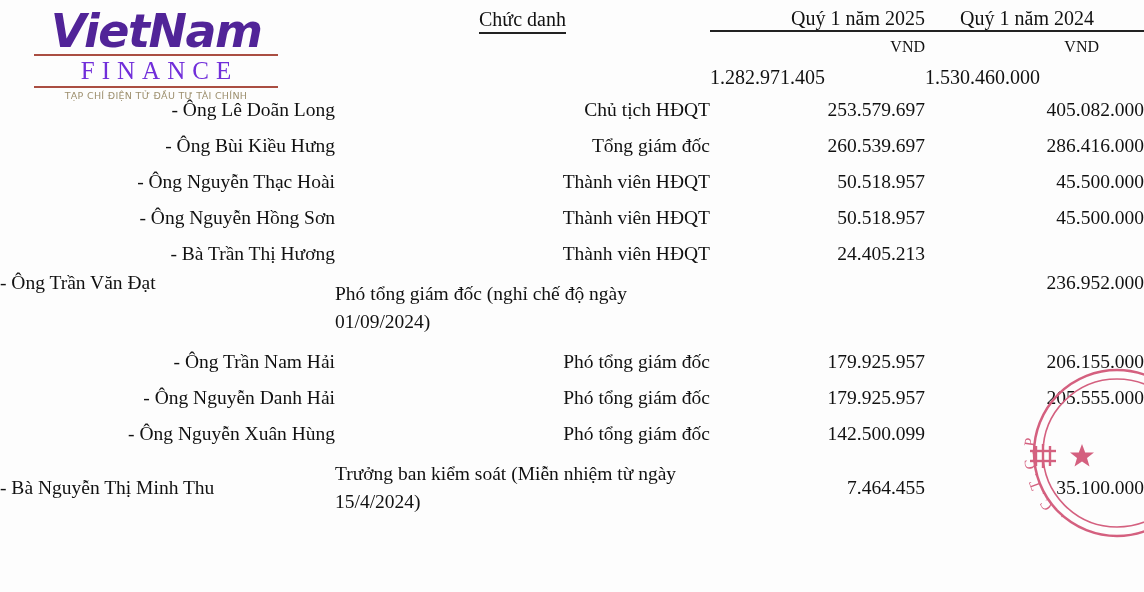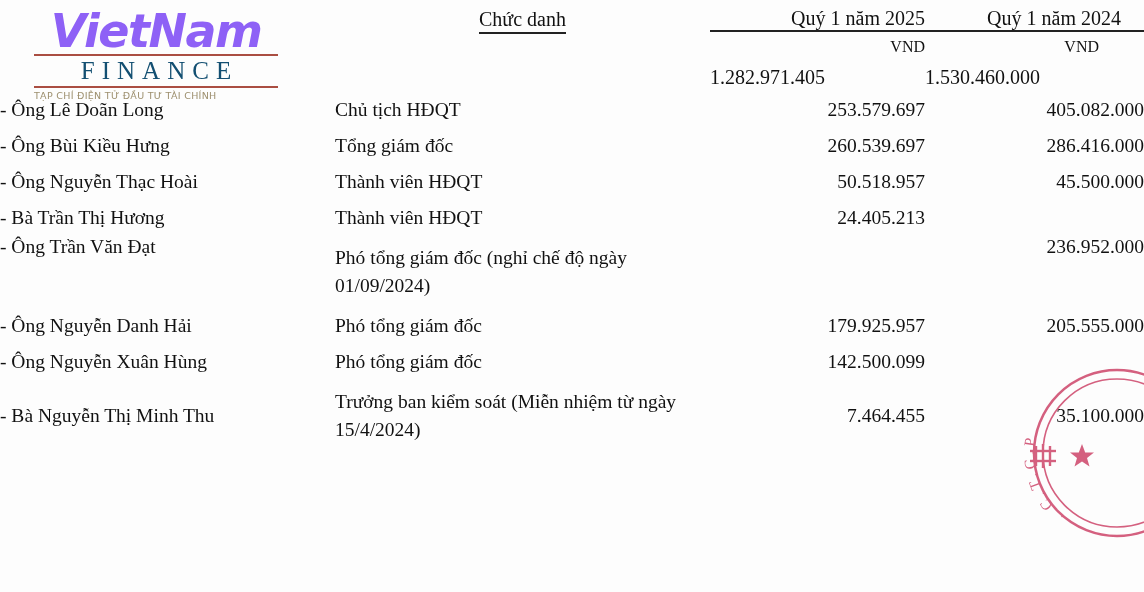--- a/index.html
+++ b/index.html
@@ -29,47 +29,48 @@
     z-index: 5;
     pointer-events: none;
     opacity: 0.97;
   }
   #logo-word {
     font-family: "DejaVu Sans", sans-serif;
     font-weight: bold;
     font-style: italic;
     font-size: 46px;
     line-height: 50px;
-    color: #8b5cf6;
+    color: #4c1d95;
     letter-spacing: -1.5px;
     text-align: center;
     white-space: nowrap;
   }
   #logo-finance-wrap {
     border-top: 2px solid #a8493c;
     border-bottom: 2px solid #a8493c;
     padding: 1px 0 2px 0;
     margin-top: -2px;
   }
   #logo-finance {
     font-family: "Liberation Serif", serif;
     font-size: 25px;
     line-height: 27px;
-    color: #0c4a6e;
+    color: #6d28d9;
     letter-spacing: 7px;
     text-align: center;
     text-indent: 7px;
     white-space: nowrap;
   }
   #logo-tagline {
     font-family: "DejaVu Sans", sans-serif;
     font-size: 9.5px;
     line-height: 12px;
     color: #9a8c6a;
     letter-spacing: 0.3px;
+    text-align: center;
     white-space: nowrap;
     margin-top: 2px;
   }
 
   
   #stamp {
     position: absolute;
     left: 1022px;
     top: 358px;
     width: 190px;
@@ -109,21 +110,21 @@
     padding-right: 22px;
     line-height: 1.42;
   }
   .cell-num {
     text-align: right;
     padding-right: 14px;
     white-space: nowrap;
   }
   .c-y2cell { padding-right: 45px; }
 
-  tr.row > td { height: 36px; }
+  tr.row > td { height: 36px; text-align: right; }
   tr.row2 > td { height: 72px; }
 
   
   .hdr-title {
     text-align: center;
     font-weight: bold;
     font-size: 20px;
     padding-bottom: 2px;
   }
   .hdr-title span.u {
@@ -131,21 +132,21 @@
     padding-bottom: 2px;
   }
   .hdr-year {
     text-align: right;
     font-weight: bold;
     font-size: 20px;
     padding-right: 14px;
     padding-bottom: 3px;
     border-bottom: 2px solid #222;
   }
-  .hdr-year.c-y2cell { padding-right: 23px; }
+  .hdr-year.c-y2cell { padding-right: 50px; }
   .hdr-sub {
     text-align: right;
     padding-right: 14px;
     font-size: 16px;
     height: 30px;
   }
   .hdr-sub.c-y2cell { padding-right: 45px; }
   .hdr-total {
     text-align: left;
     padding-right: 14px;
@@ -202,30 +203,42 @@
             <td class="cell-num">260.539.697</td>
             <td class="cell-num c-y2cell">286.416.000</td>
           </tr>
           <tr class="row">
             <td class="cell-name">- Ông Nguyễn Thạc Hoài</td>
             <td class="cell-title">Thành viên HĐQT</td>
             <td class="cell-num">50.518.957</td>
             <td class="cell-num c-y2cell">45.500.000</td>
           </tr>
           <tr class="row">
+            <td class="cell-name">- Ông Nguyễn Hồng Sơn</td>
+            <td class="cell-title">Thành viên HĐQT</td>
+            <td class="cell-num">50.518.957</td>
+            <td class="cell-num c-y2cell">45.500.000</td>
+          </tr>
+          <tr class="row">
             <td class="cell-name">- Bà Trần Thị Hương</td>
             <td class="cell-title">Thành viên HĐQT</td>
             <td class="cell-num">24.405.213</td>
             <td class="cell-num c-y2cell"></td>
           </tr>
           <tr class="row2">
             <td class="cell-name" style="vertical-align: top;">- Ông Trần Văn Đạt</td>
             <td class="cell-title" style="vertical-align: middle;">Phó tổng giám đốc (nghỉ chế độ ngày 01/09/2024)</td>
             <td class="cell-num" style="vertical-align: top;"></td>
             <td class="cell-num c-y2cell" style="vertical-align: top; margin-top: 11px;">236.952.000</td>
+          </tr>
+          <tr class="row">
+            <td class="cell-name">- Ông Trần Nam Hải</td>
+            <td class="cell-title">Phó tổng giám đốc</td>
+            <td class="cell-num">179.925.957</td>
+            <td class="cell-num c-y2cell">206.155.000</td>
           </tr>
           <tr class="row">
             <td class="cell-name">- Ông Nguyễn Danh Hải</td>
             <td class="cell-title">Phó tổng giám đốc</td>
             <td class="cell-num">179.925.957</td>
             <td class="cell-num c-y2cell">205.555.000</td>
           </tr>
           <tr class="row">
             <td class="cell-name">- Ông Nguyễn Xuân Hùng</td>
             <td class="cell-title">Phó tổng giám đốc</td>

